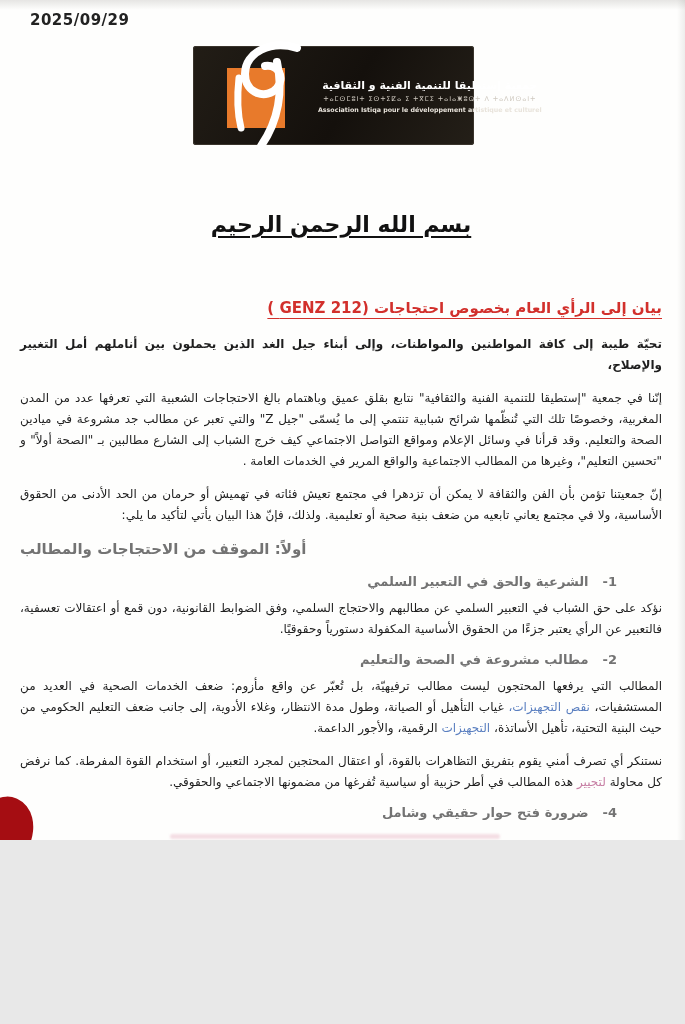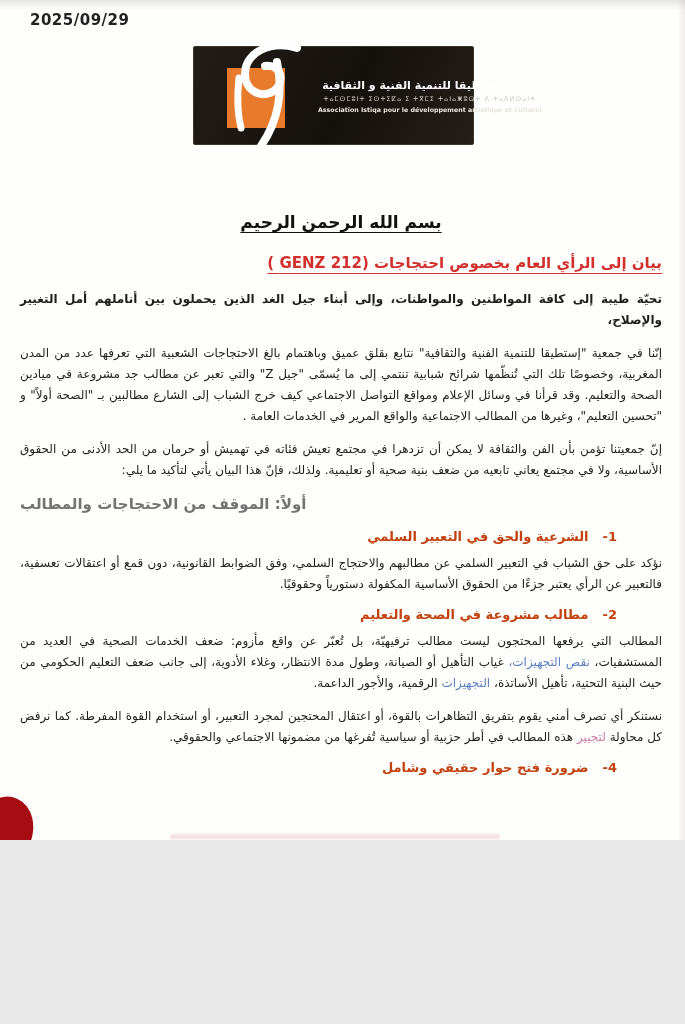--- a/index.html
+++ b/index.html
@@ -47,43 +47,43 @@
   }
   .logo-ar{color:#ffffff;font-size:11px;font-weight:bold;white-space:nowrap;}
   .logo-tif{color:#cfc9c0;font-size:6.5px;letter-spacing:1px;white-space:nowrap;direction:ltr;}
   .logo-fr{color:#e9e4dc;font-size:6.3px;font-weight:bold;white-space:nowrap;direction:ltr;}
   
   .content{
     position:absolute;top:212px;left:20px;right:23px;
     direction:rtl;
   }
   .basmala{
-    margin:0 0 20px 0;text-align:center;
-    font-size:17px;font-weight:bold;color:#111;
+    margin:0 0 60px 0;text-align:center;
+    font-size:22px;font-weight:bold;color:#111;
     text-decoration:underline;text-underline-offset:4px;
   }
   .title-red{
     margin:0 0 15px 0;text-align:right;
     font-size:15px;font-weight:bold;color:#d2302c;
     text-decoration:underline;text-underline-offset:5px;
     line-height:22px;
   }
   .title-red.second{margin-bottom:40px;}
   .para{
     margin:0 0 12px 0;font-size:12px;line-height:21px;
     text-align:justify;color:#1e1e1e;
   }
   .para.bold{font-weight:bold;}
   .section-heading{
     margin:8px 0 14px 0;text-align:left;
     font-size:15px;font-weight:bold;color:#737373;line-height:22px;
   }
   .item-title{
     margin:12px 45px 9px 0;text-align:right;
-    font-size:13px;font-weight:bold;color:#c2410c;
+    font-size:13px;font-weight:bold;color:#737373;
   }
   .item-title .num{margin-left:14px;}
   .tint-blue{color:#5a7fc0;}
   .tint-pink{color:#c77fa4;}
   
   .stamp-fragment{
     position:absolute;left:-26px;bottom:-30px;width:58px;height:74px;
     background:#a50d12;border-radius:48% 52% 46% 54%;
     transform:rotate(24deg);
   }

